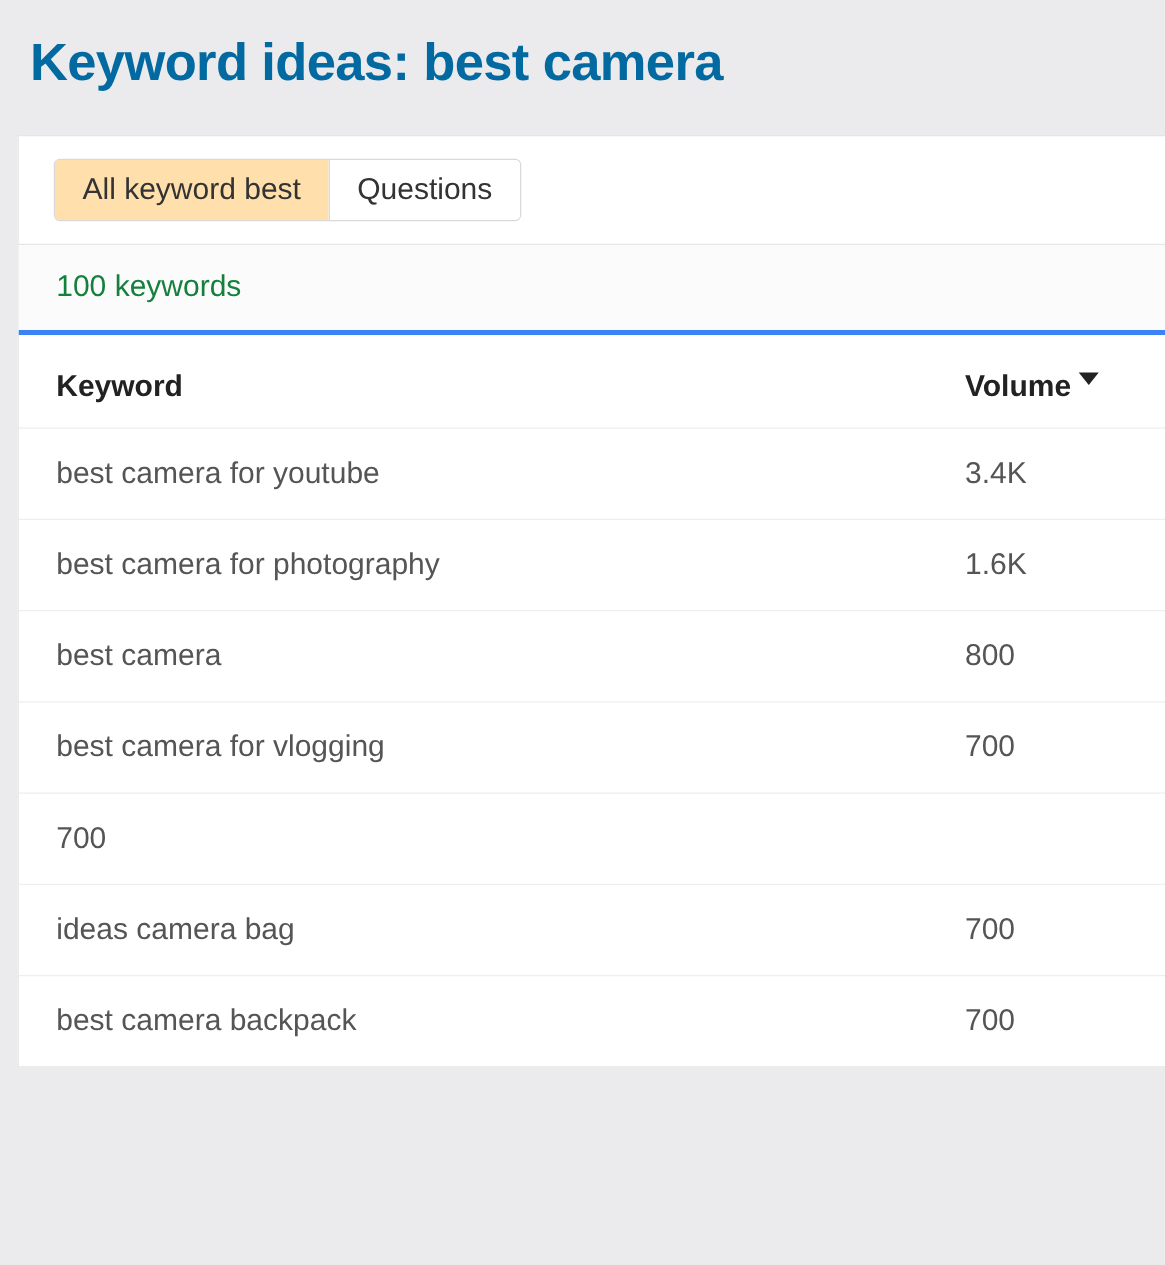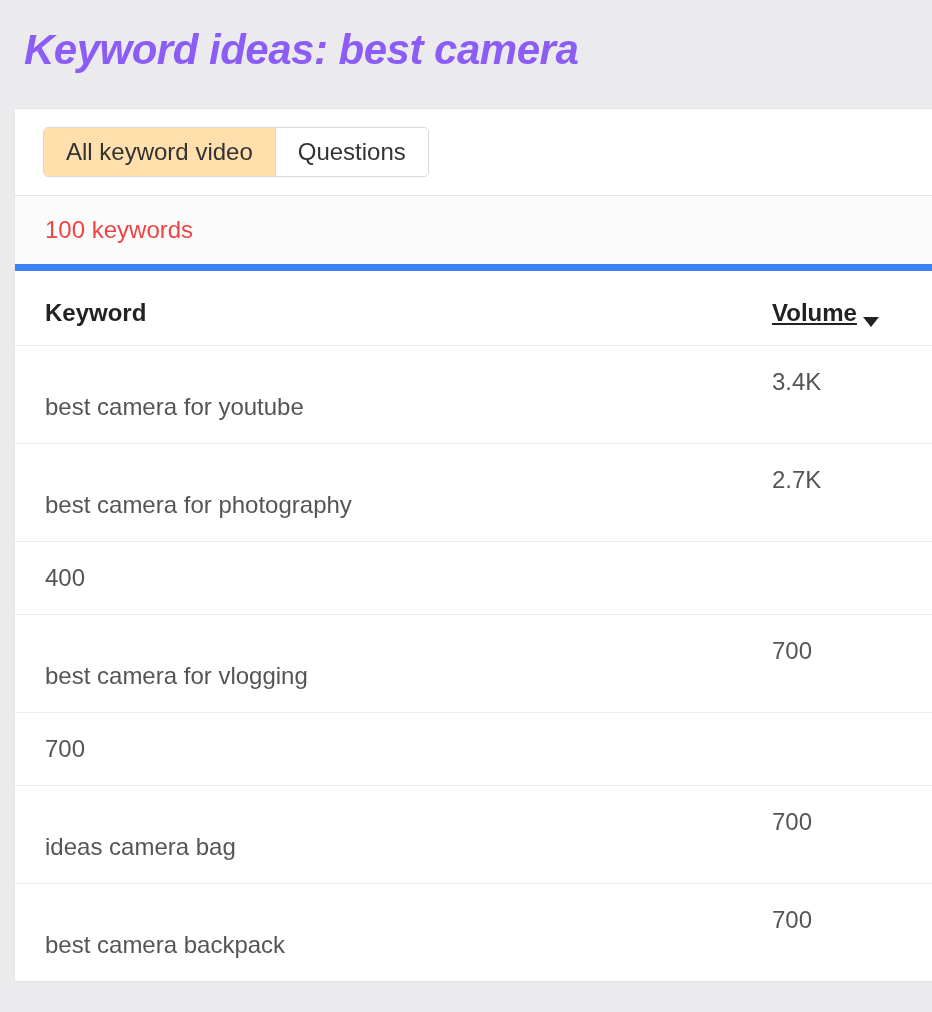--- a/index.html
+++ b/index.html
@@ -10,24 +10,23 @@
     body {
       font-family: -apple-system, BlinkMacSystemFont, "Segoe UI", Helvetica, Arial, sans-serif;
       background: #ebebed;
       width: 932px;
       height: 1012px;
       color: #333;
     }
     .page-title {
       font-size: 42px;
       font-weight: 700;
-      color: #8b5cf6;
+      color: #0369a1;
       padding: 26px 16px 34px 24px;
       letter-spacing: -0.5px;
-      font-style: italic;
     }
     .panel {
       background: #fff;
       margin-left: 14px;
       border: 1px solid #e5e5e5;
       border-right: none;
     }
     .tabs-row {
       padding: 18px 28px 18px 28px;
       border-bottom: 1px solid #e6e6e6;
@@ -49,47 +48,46 @@
     }
     .tab.active {
       background: #ffe0ad;
     }
     .tab + .tab {
       border-left: 1px solid #d9d9d9;
     }
     .count-row {
       padding: 20px 30px;
       font-size: 24px;
-      color: #ef4444;
+      color: #15803d;
       background: #fbfbfb;
-      border-bottom: 7px solid #3b82f6;
+      border-bottom: 4px solid #3b82f6;
     }
     .table {
       width: 100%;
     }
     .table-header {
       display: flex;
       padding: 28px 30px 18px 30px;
       border-bottom: 1px solid #eee;
     }
     .th {
       font-size: 24px;
       font-weight: 700;
       color: #222;
     }
     .th-keyword {
       flex: 1;
     }
     .th-volume {
       width: 130px;
       display: flex;
-      align-items: flex-end;
+      align-items: flex-start;
       gap: 6px;
       cursor: pointer;
-      text-decoration: underline;
     }
     .sort-caret {
       display: inline-block;
       width: 0;
       height: 0;
       border-left: 8px solid transparent;
       border-right: 8px solid transparent;
       border-top: 10px solid #222;
       margin-top: 2px;
     }
@@ -100,36 +98,35 @@
       padding: 22px 30px;
       border-bottom: 1px solid #eee;
       font-size: 24px;
       color: #555;
     }
     .row:last-child {
       border-bottom: none;
     }
     .cell-keyword {
       flex: 1;
-      margin-top: 25px;
     }
     .cell-volume {
       width: 130px;
     }
   </style>
 </head>
 <body>
 
 <h1 class="page-title">Keyword ideas: best camera</h1>
 
 <div class="panel">
 
   <div class="tabs-row">
     <div class="tab-group">
-      <button class="tab active">All keyword video</button>
+      <button class="tab active">All keyword best</button>
       <button class="tab">Questions</button>
     </div>
   </div>
 
   <div class="count-row">100 keywords</div>
 
   <div class="table">
     <div class="table-header">
       <div class="th th-keyword">Keyword</div>
       <div class="th th-volume">
@@ -137,24 +134,25 @@
         <span class="sort-caret"></span>
       </div>
     </div>
     <div class="table-body" id="table-body">
         <div class="row">
           <div class="cell-keyword">best camera for youtube</div>
           <div class="cell-volume">3.4K</div>
         </div>
         <div class="row">
           <div class="cell-keyword">best camera for photography</div>
-          <div class="cell-volume">2.7K</div>
+          <div class="cell-volume">1.6K</div>
         </div>
         <div class="row">
-          <div class="cell-volume">400</div>
+          <div class="cell-keyword">best camera</div>
+          <div class="cell-volume">800</div>
         </div>
         <div class="row">
           <div class="cell-keyword">best camera for vlogging</div>
           <div class="cell-volume">700</div>
         </div>
         <div class="row">
           <div class="cell-volume">700</div>
         </div>
         <div class="row">
           <div class="cell-keyword">ideas camera bag</div>

